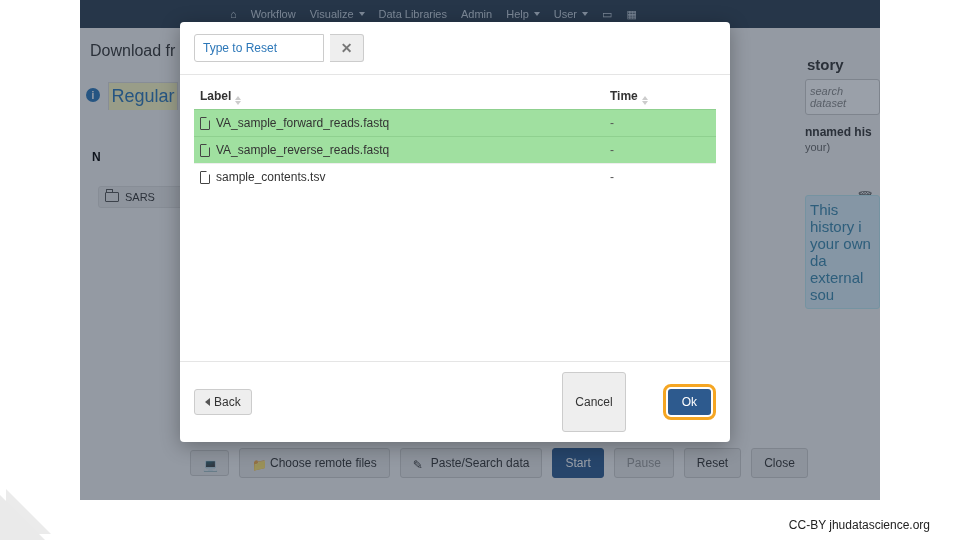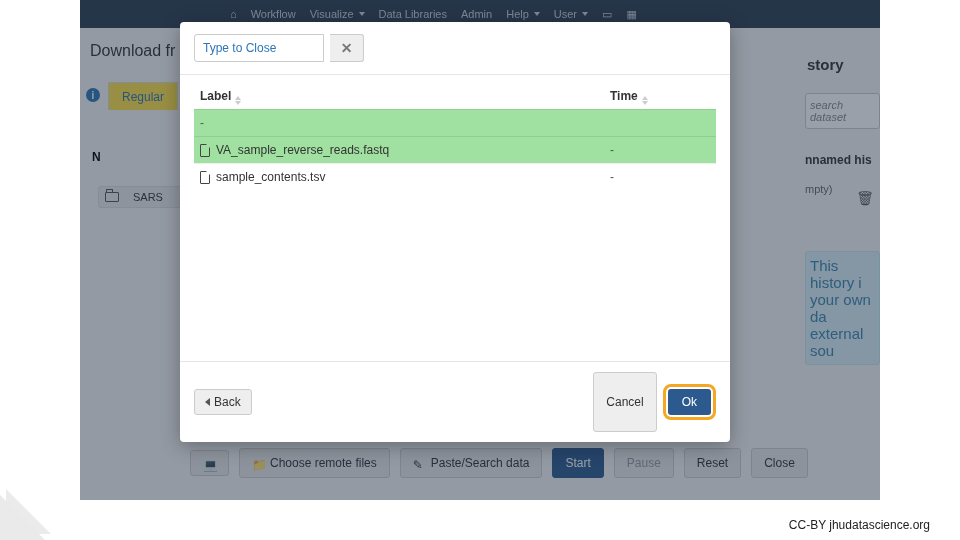--- a/index.html
+++ b/index.html
@@ -3,31 +3,31 @@
 <meta charset="utf-8">
 <style>
 * { margin:0; padding:0; box-sizing:border-box; font-family:-apple-system,BlinkMacSystemFont,"Segoe UI",Helvetica,Arial,sans-serif; }
 body { width:960px; height:540px; background:#fff; position:relative; overflow:hidden; }
 .stage { position:absolute; left:80px; top:0; width:800px; height:500px; background:#f5f5f5; }
 .overlay { position:absolute; inset:0; background:rgba(30,45,65,.45); }
 .topnav { position:absolute; top:0; left:0; right:0; height:28px; background:#2c3e50; display:flex; align-items:center; gap:14px; padding-left:150px; color:#c8d3de; font-size:11px; }
 .topnav .ni { display:flex; align-items:center; gap:3px; }
 .caret { display:inline-block; border-left:3px solid transparent; border-right:3px solid transparent; border-top:4px solid #c8d3de; margin-left:2px; }
 .pane-title { position:absolute; top:42px; left:10px; font-size:16px; color:#333; font-weight:400; }
-.tab-regular { position:absolute; top:82px; left:28px; width:70px; height:28px; background:#fde047; border:1px solid #ddd; border-bottom:none; display:flex; align-items:center; justify-content:center; font-size:12px; color:#2c77b8;text-align:right; }
+.tab-regular { position:absolute; top:82px; left:28px; width:70px; height:28px; background:#fef9c3; border:1px solid #ddd; border-bottom:none; display:flex; align-items:center; justify-content:center; font-size:18px; color:#2c77b8;text-align:right; }
 .info-icon { position:absolute; top:88px; left:6px; width:14px; height:14px; background:#2c77b8; border-radius:50%; color:#fff; font-size:10px; display:flex; align-items:center; justify-content:center; font-weight:bold; }
-.folder-row { position:absolute; top:186px; left:18px; width:150px; height:22px; background:#eaeaea; border:1px solid #ddd; border-radius:3px; display:flex; align-items:center; padding:0 6px; gap:14px; font-size:11px; color:#333; }
+.folder-row { position:absolute; top:186px; left:18px; width:150px; height:22px; background:#eaeaea; border:1px solid #ddd; border-radius:3px; display:flex; align-items:center; padding:0 6px; gap:6px; font-size:11px; color:#333; }
 .folder-open { width:14px; height:10px; border:1.5px solid #555; border-radius:1px; position:relative; }
 .folder-open::before { content:''; position:absolute; top:-4px; left:0; width:5px; height:3px; border:1.5px solid #555; border-bottom:none; border-radius:1px 1px 0 0; }
 .btn-row { position:absolute; bottom:22px; left:110px; right:40px; display:flex; gap:10px; align-items:center; }
 .btn { background:#e8e8e8; border:1px solid #ccc; border-radius:3px; padding:7px 12px; font-size:12px; color:#333; display:flex; align-items:center; gap:5px; }
 .btn.primary { background:#2d5a8e; color:#fff; border-color:#2d5a8e; }
 .btn.muted { color:#999; }
 .icn { width:13px; height:10px; display:inline-block; }
-.rightcol { position:absolute; right:0; top:52px; width:75px; display:flex; flex-direction:column; gap:16px; }
+.rightcol { position:absolute; right:0; top:52px; width:75px; display:flex; flex-direction:column; gap:2px; }
 .rc-title { font-size:15px; font-weight:bold; color:#333; padding:4px 2px; }
 .rc-search { background:#fff; border:1px solid #ccc; border-radius:3px; font-size:11px; color:#888; padding:5px 4px; font-style:italic; }
 .rc-named { font-size:12px; font-weight:bold; color:#333; margin-top:8px; }
 .rc-empty { font-size:11px; color:#666; }
 .rc-info { background:#d9edf7; border:1px solid #bce8f1; border-radius:3px; padding:5px 4px; font-size:15px; color:#3a87ad; margin-top:40px; }
 .trash-icon { position:absolute; right:6px; top:190px; font-size:14px; color:#555; }
 .N-label { position:absolute; top:150px; left:12px; font-size:12px; font-weight:bold; }
 
 .modal { position:absolute; left:100px; top:22px; width:550px; height:420px; background:#fff; border-radius:4px; box-shadow:0 4px 20px rgba(0,0,0,.3); display:flex; flex-direction:column; }
 .m-head { padding:12px 14px; border-bottom:1px solid #e5e5e5; display:flex; gap:6px; }
@@ -41,21 +41,21 @@
 .sort-arrows span { border-left:3px solid transparent; border-right:3px solid transparent; }
 .sa-up { border-bottom:4px solid #ccc; margin-bottom:1px; }
 .sa-down { border-top:4px solid #ccc; }
 .m-row { display:flex; align-items:center; padding:6px 6px; font-size:12px; color:#333; border-top:1px solid #eee; }
 .m-row.sel { background:#a0e0a0; border-color:#8fd08f; }
 .m-row .lbl { flex:1; display:flex; align-items:center; gap:6px; }
 .m-row .tm { width:100px; color:#555; }
 .file-icon { width:10px; height:13px; border:1.2px solid #444; border-radius:1px; position:relative; }
 .file-icon::after { content:''; position:absolute; right:-1px; top:-1px; border-top:4px solid #fff; border-left:4px solid transparent; }
 .m-row.sel .file-icon::after { border-top-color:#a0e0a0; }
-.m-foot { padding:10px 14px; border-top:1px solid #e5e5e5; display:flex; align-items:center; }
+.m-foot { padding:10px 14px; border-top:1px solid #e5e5e5; display:flex; align-items:center;gap:31px; }
 .m-back { background:#eee; border:1px solid #ccc; border-radius:3px; padding:5px 10px; font-size:12px; color:#333; display:flex; gap:4px; align-items:center; }
 .m-foot-spacer { flex:1; }
 .m-cancel { background:#eee; border:1px solid #ccc; border-radius:3px; padding:22px 12px; font-size:12px; color:#333; }
 .m-ok-wrap { border:3px solid #f5a623; border-radius:8px; margin-left:6px; padding:2px; }
 .m-ok { background:#2d5a8e; color:#fff; border:none; border-radius:3px; padding:6px 14px; font-size:12px; }
 .footer-attr { position:absolute; bottom:8px; right:30px; font-size:12px; color:#222; }
 .corner-fold { position:absolute; left:0; bottom:0; width:0; height:0; border-bottom:45px solid #eaeaea; border-right:45px solid transparent; }
 .corner-fold2 { position:absolute; left:0; bottom:0; width:0; height:0; border-bottom:45px solid #ddd; border-right:45px solid transparent; transform:translate(6px,-6px) rotate(0); opacity:.6; }
 .triangle-left { width:0;height:0;border-top:4px solid transparent;border-bottom:4px solid transparent;border-right:5px solid #555; }
 </style>
@@ -91,21 +91,21 @@
   <div class="folder-row">
     <span class="folder-open"></span>
     <span>SARS</span>
   </div>
   <span class="trash-icon">🗑</span>
 
   <div class="rightcol">
     <div class="rc-title">story</div>
     <div class="rc-search">search dataset</div>
     <div class="rc-named">nnamed his</div>
-    <div class="rc-empty">mpty)</div>
+    <div class="rc-empty">your)</div>
     <div class="rc-info">This history i
 your own da
 external sou</div>
   </div>
 
   <div class="btn-row">
     <div class="btn">
         <span class="icn">💻</span>
       </div>
     <div class="btn">
@@ -119,35 +119,39 @@
     <div class="btn primary">Start</div>
     <div class="btn muted">Pause</div>
     <div class="btn">Reset</div>
     <div class="btn">Close</div>
   </div>
 
   <div class="overlay"></div>
 
   <div class="modal">
     <div class="m-head">
-      <div class="m-search">Type to Close</div>
+      <div class="m-search">Type to Reset</div>
       <div class="m-clear">✕</div>
     </div>
     <div class="m-body">
       <div class="m-thead">
         <div class="lbl"><span>Label</span><span class="sort-arrows">
               <span class="sa-up"></span>
               <span class="sa-down"></span>
             </span></div>
         <div class="tm"><span>Time</span><span class="sort-arrows">
               <span class="sa-up"></span>
               <span class="sa-down"></span>
             </span></div>
       </div>
       <div class="m-row sel">
+        <div class="lbl">
+            <span class="file-icon"></span>
+            <span>VA_sample_forward_reads.fastq</span>
+          </div>
         <div class="tm">-</div>
       </div>
       <div class="m-row sel">
         <div class="lbl">
             <span class="file-icon"></span>
             <span>VA_sample_reverse_reads.fastq</span>
           </div>
         <div class="tm">-</div>
       </div>
       <div class="m-row">

